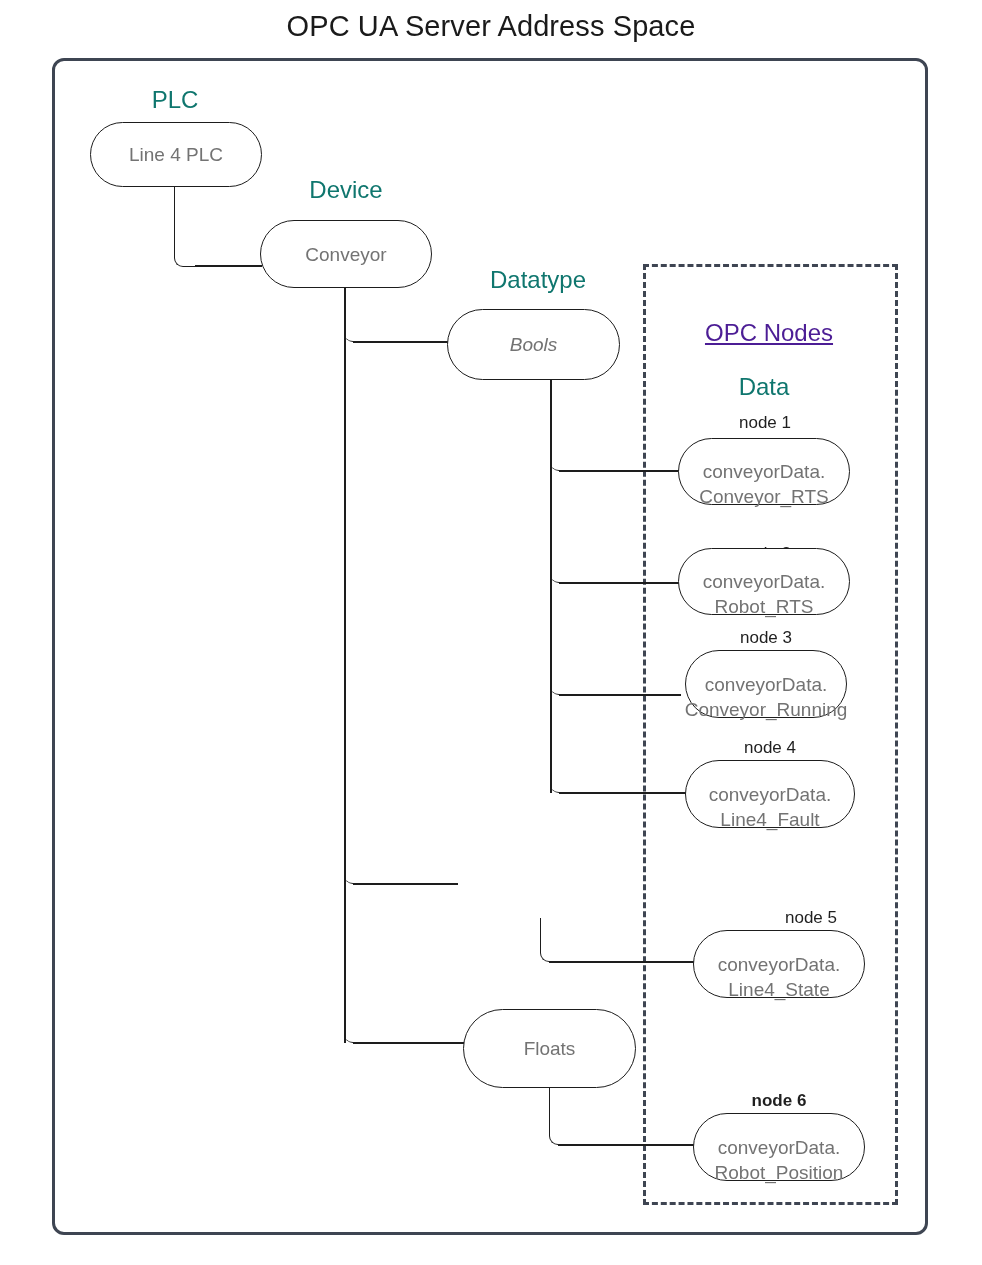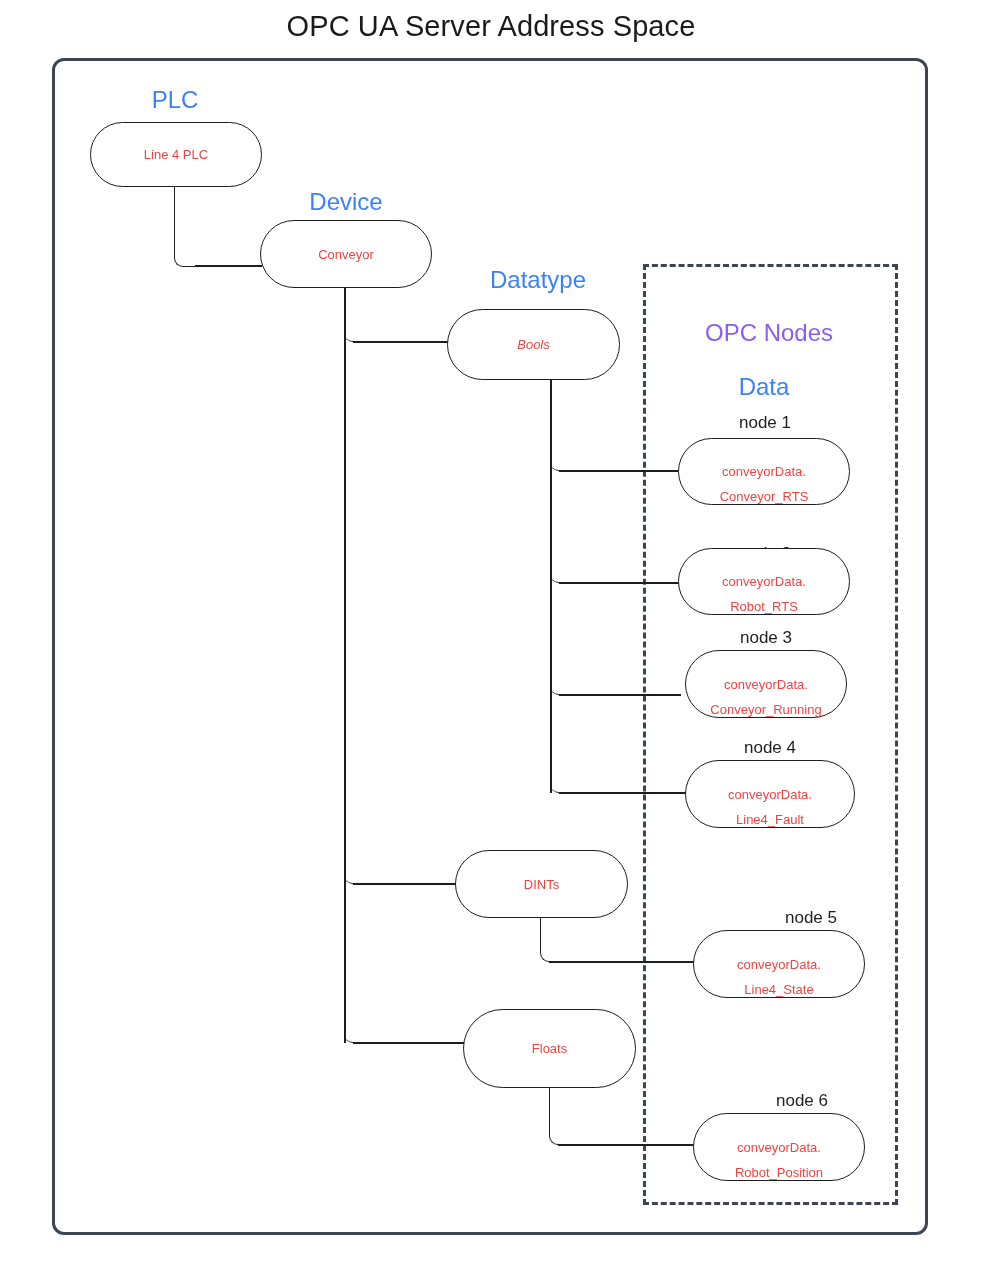--- a/index.html
+++ b/index.html
@@ -46,26 +46,27 @@
     height: 941px;
     border: 3px dashed #3e4552;
     box-sizing: border-box;
     background: transparent;
   }
   
   .caption {
     position: absolute;
     font-size: 24px;
     line-height: 28px;
-    color: #3b82f6;
+    color: #0f766e;
     white-space: nowrap;
     text-align: center;
   }
   .caption.red {
-    color: #8b5cf6;
+    color: #4c1d95;
+    text-decoration: underline;
   }
   .nodelabel {
     position: absolute;
     font-size: 17px;
     line-height: 21px;
     color: #1f1f1f;
     white-space: nowrap;
     text-align: center;
   }
   
@@ -75,23 +76,23 @@
     border: 1.6px solid #1d1d1d;
     border-radius: 999px;
     background: #ffffff;
     display: flex;
     align-items: center;
     justify-content: center;
     text-align: center;
     z-index: 4;
   }
   .pill .ptxt {
-    font-size: 13px;
+    font-size: 19px;
     line-height: 23px;
-    color: #ef4444;
+    color: #737373;
     white-space: nowrap;
   }
   .pill.two-line .ptxt {
     white-space: normal;
     line-height: 25px;
     margin-top: 25px;
   }
   .pill.overflow {
     overflow: visible;
   }
@@ -124,21 +125,21 @@
 <div id="canvas">
 
   <div class="title">OPC UA Server Address Space</div>
 
   <div class="outer-box"></div>
 
   <div class="dashed-box"></div>
 
   <div class="caption" style="left:110px; top:86px; width:130px;">PLC</div>
 
-  <div class="caption" style="left:281px; top:176px; width:130px;margin-top:12px;">Device</div>
+  <div class="caption" style="left:281px; top:176px; width:130px;">Device</div>
 
   <div class="caption" style="left:468px; top:266px; width:140px;">Datatype</div>
 
   <div class="caption red" style="left:664px; top:319px; width:210px;">OPC Nodes</div>
 
   <div class="caption" style="left:664px; top:373px; width:200px;">Data</div>
 
   <div class="elbow" style="left:174px; top:186px; width:22px; height:81px;"></div>
   <div class="ln lnh" style="left:195px; top:265.4px; width:67px;"></div>
 
@@ -178,23 +179,20 @@
   </div>
 
   <div class="pill" style="left:260px; top:220px; width:172px; height:68px;">
     <span class="ptxt">Conveyor</span>
   </div>
 
   <div class="pill" style="left:447px; top:309px; width:173px; height:71px;font-style:italic;">
     <span class="ptxt">Bools</span>
   </div>
 
-  <div class="pill" style="left:455px; top:850px; width:173px; height:68px;">
-    <span class="ptxt">DINTs</span>
-  </div>
 
   <div class="pill" style="left:463px; top:1009px; width:173px; height:79px;">
     <span class="ptxt">Floats</span>
   </div>
 
   <div class="nodelabel" style="left:675px; top:412px; width:180px;">node 1</div>
   <div class="pill two-line" style="left:678px; top:438px; width:172px; height:67px;">
     <span class="ptxt"><span>conveyorData.</span><br><span>Conveyor_RTS</span></span>
   </div>
 
@@ -211,18 +209,18 @@
   <div class="nodelabel" style="left:680px; top:737px; width:180px;">node 4</div>
   <div class="pill two-line" style="left:685px; top:760px; width:170px; height:68px;">
     <span class="ptxt"><span>conveyorData.</span><br><span>Line4_Fault</span></span>
   </div>
 
   <div class="nodelabel" style="left:721px; top:907px; width:180px;">node 5</div>
   <div class="pill two-line" style="left:693px; top:930px; width:172px; height:68px;">
     <span class="ptxt"><span>conveyorData.</span><br><span>Line4_State</span></span>
   </div>
 
-  <div class="nodelabel" style="left:712px; top:1090px; width:180px;">node 6</div>
+  <div class="nodelabel" style="left:689px; top:1090px; width:180px;font-weight:bold;">node 6</div>
   <div class="pill two-line" style="left:693px; top:1113px; width:172px; height:68px;">
     <span class="ptxt"><span>conveyorData.</span><br><span>Robot_Position</span></span>
   </div>
 
 </div>
 
 </body></html>

